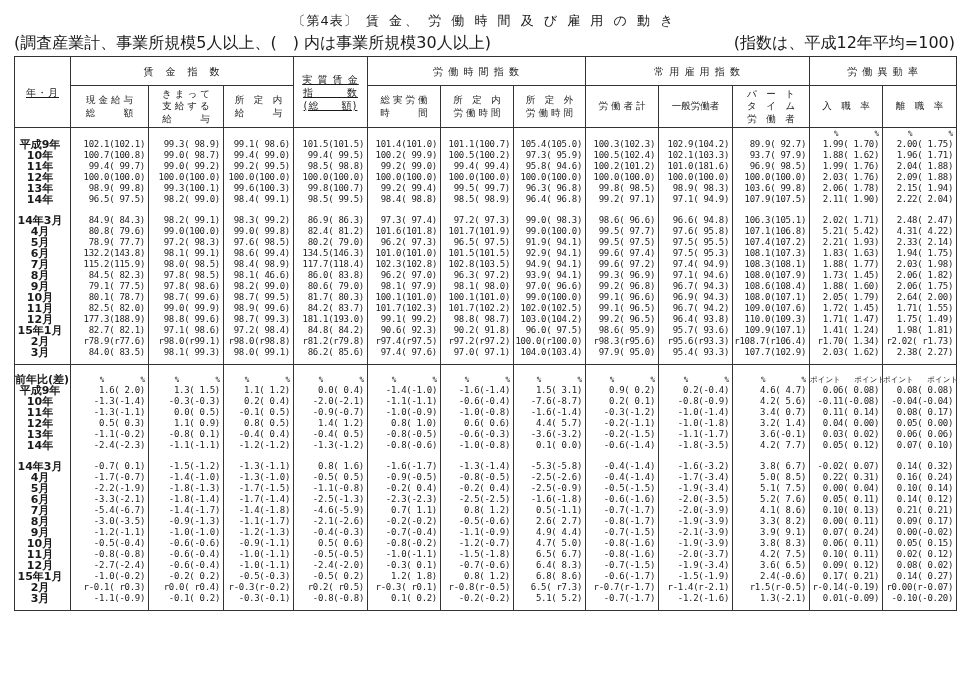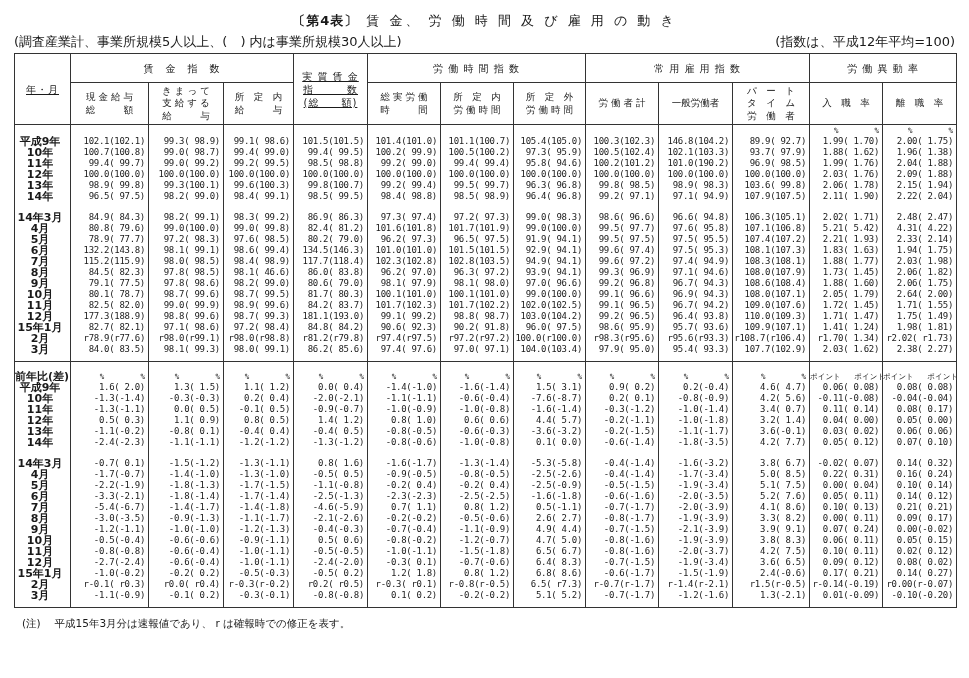--- a/index.html
+++ b/index.html
@@ -3,24 +3,24 @@
 <meta charset="utf-8">
 <style>
   html,body { margin:0; padding:0; background:#fff; }
   body {
     width:969px; height:678px; overflow:hidden;
     font-family:"DejaVu Sans", sans-serif; color:#1a1a1a;
     -webkit-font-smoothing:antialiased;
   }
   .page { padding:6px 14px 0 14px; }
   .titlebar { text-align:center; margin-top:6px; font-size:13px; white-space:pre; }
-  .title-prefix { font-weight:bold; letter-spacing:1px; }
+  .title-prefix { font-weight:normal; letter-spacing:1px; }
   .title-main { font-weight:normal; letter-spacing:3px; margin-left:8px; }
   .subbar { display:flex; justify-content:space-between; align-items:flex-end;
-            font-size:13px; margin:3px 0 2px 0; }
+            font-size:16px; margin:3px 0 2px 0; }
 
   table.main { border-collapse:collapse; table-layout:fixed; width:941px;
                border:1px solid #333; }
   col.c-ym { width:56px; }
   th, td { border-left:1px solid #333; border-right:1px solid #333;
            font-weight:normal; overflow:hidden; }
   thead th { border-bottom:1px solid #333; text-align:center; vertical-align:middle;
              white-space:pre-line; font-size:9.5px; line-height:1.3; padding:2px 0; }
   thead tr.h1 th { font-size:10px; letter-spacing:1px; height:24px; }
   thead th.tall { height:auto;text-decoration:underline; }
@@ -116,51 +116,51 @@
         <tr>
           <th class="rl">平成9年</th>
           <td>102.1(102.1)</td>
           <td>99.3( 98.9)</td>
           <td>99.1( 98.6)</td>
           <td>101.5(101.5)</td>
           <td>101.4(101.0)</td>
           <td>101.1(100.7)</td>
           <td>105.4(105.0)</td>
           <td>100.3(102.3)</td>
-          <td>146.8(104.2)</td>
+          <td>102.9(104.2)</td>
           <td>89.9( 92.7)</td>
           <td>1.99( 1.70)</td>
           <td>2.00( 1.75)</td>
         </tr>
         <tr>
           <th class="rl">10年</th>
           <td>100.7(100.8)</td>
           <td>99.0( 98.7)</td>
           <td>99.4( 99.0)</td>
           <td>99.4( 99.5)</td>
           <td>100.2( 99.9)</td>
           <td>100.5(100.2)</td>
           <td>97.3( 95.9)</td>
           <td>100.5(102.4)</td>
           <td>102.1(103.3)</td>
           <td>93.7( 97.9)</td>
           <td>1.88( 1.62)</td>
-          <td>1.96( 1.38)</td>
+          <td>1.96( 1.71)</td>
         </tr>
         <tr>
           <th class="rl">11年</th>
           <td>99.4( 99.7)</td>
           <td>99.0( 99.2)</td>
           <td>99.2( 99.5)</td>
           <td>98.5( 98.8)</td>
           <td>99.2( 99.0)</td>
           <td>99.4( 99.4)</td>
           <td>95.8( 94.6)</td>
           <td>100.2(101.2)</td>
-          <td>101.0(190.2)</td>
+          <td>101.0(181.6)</td>
           <td>96.9( 98.5)</td>
           <td>1.99( 1.76)</td>
           <td>2.04( 1.88)</td>
         </tr>
         <tr>
           <th class="rl">12年</th>
           <td>100.0(100.0)</td>
           <td>100.0(100.0)</td>
           <td>100.0(100.0)</td>
           <td>100.0(100.0)</td>
@@ -756,14 +756,13 @@
           <td></td>
           <td></td>
           <td></td>
           <td></td>
           <td></td>
           <td></td>
         </tr>
       </tbody>
   </table>
 
-  <div class="note">(注)　 平成15年3月分は速報値であり、 r は確報時での修正を表す。</div>
 </div>
 
 </body></html>

